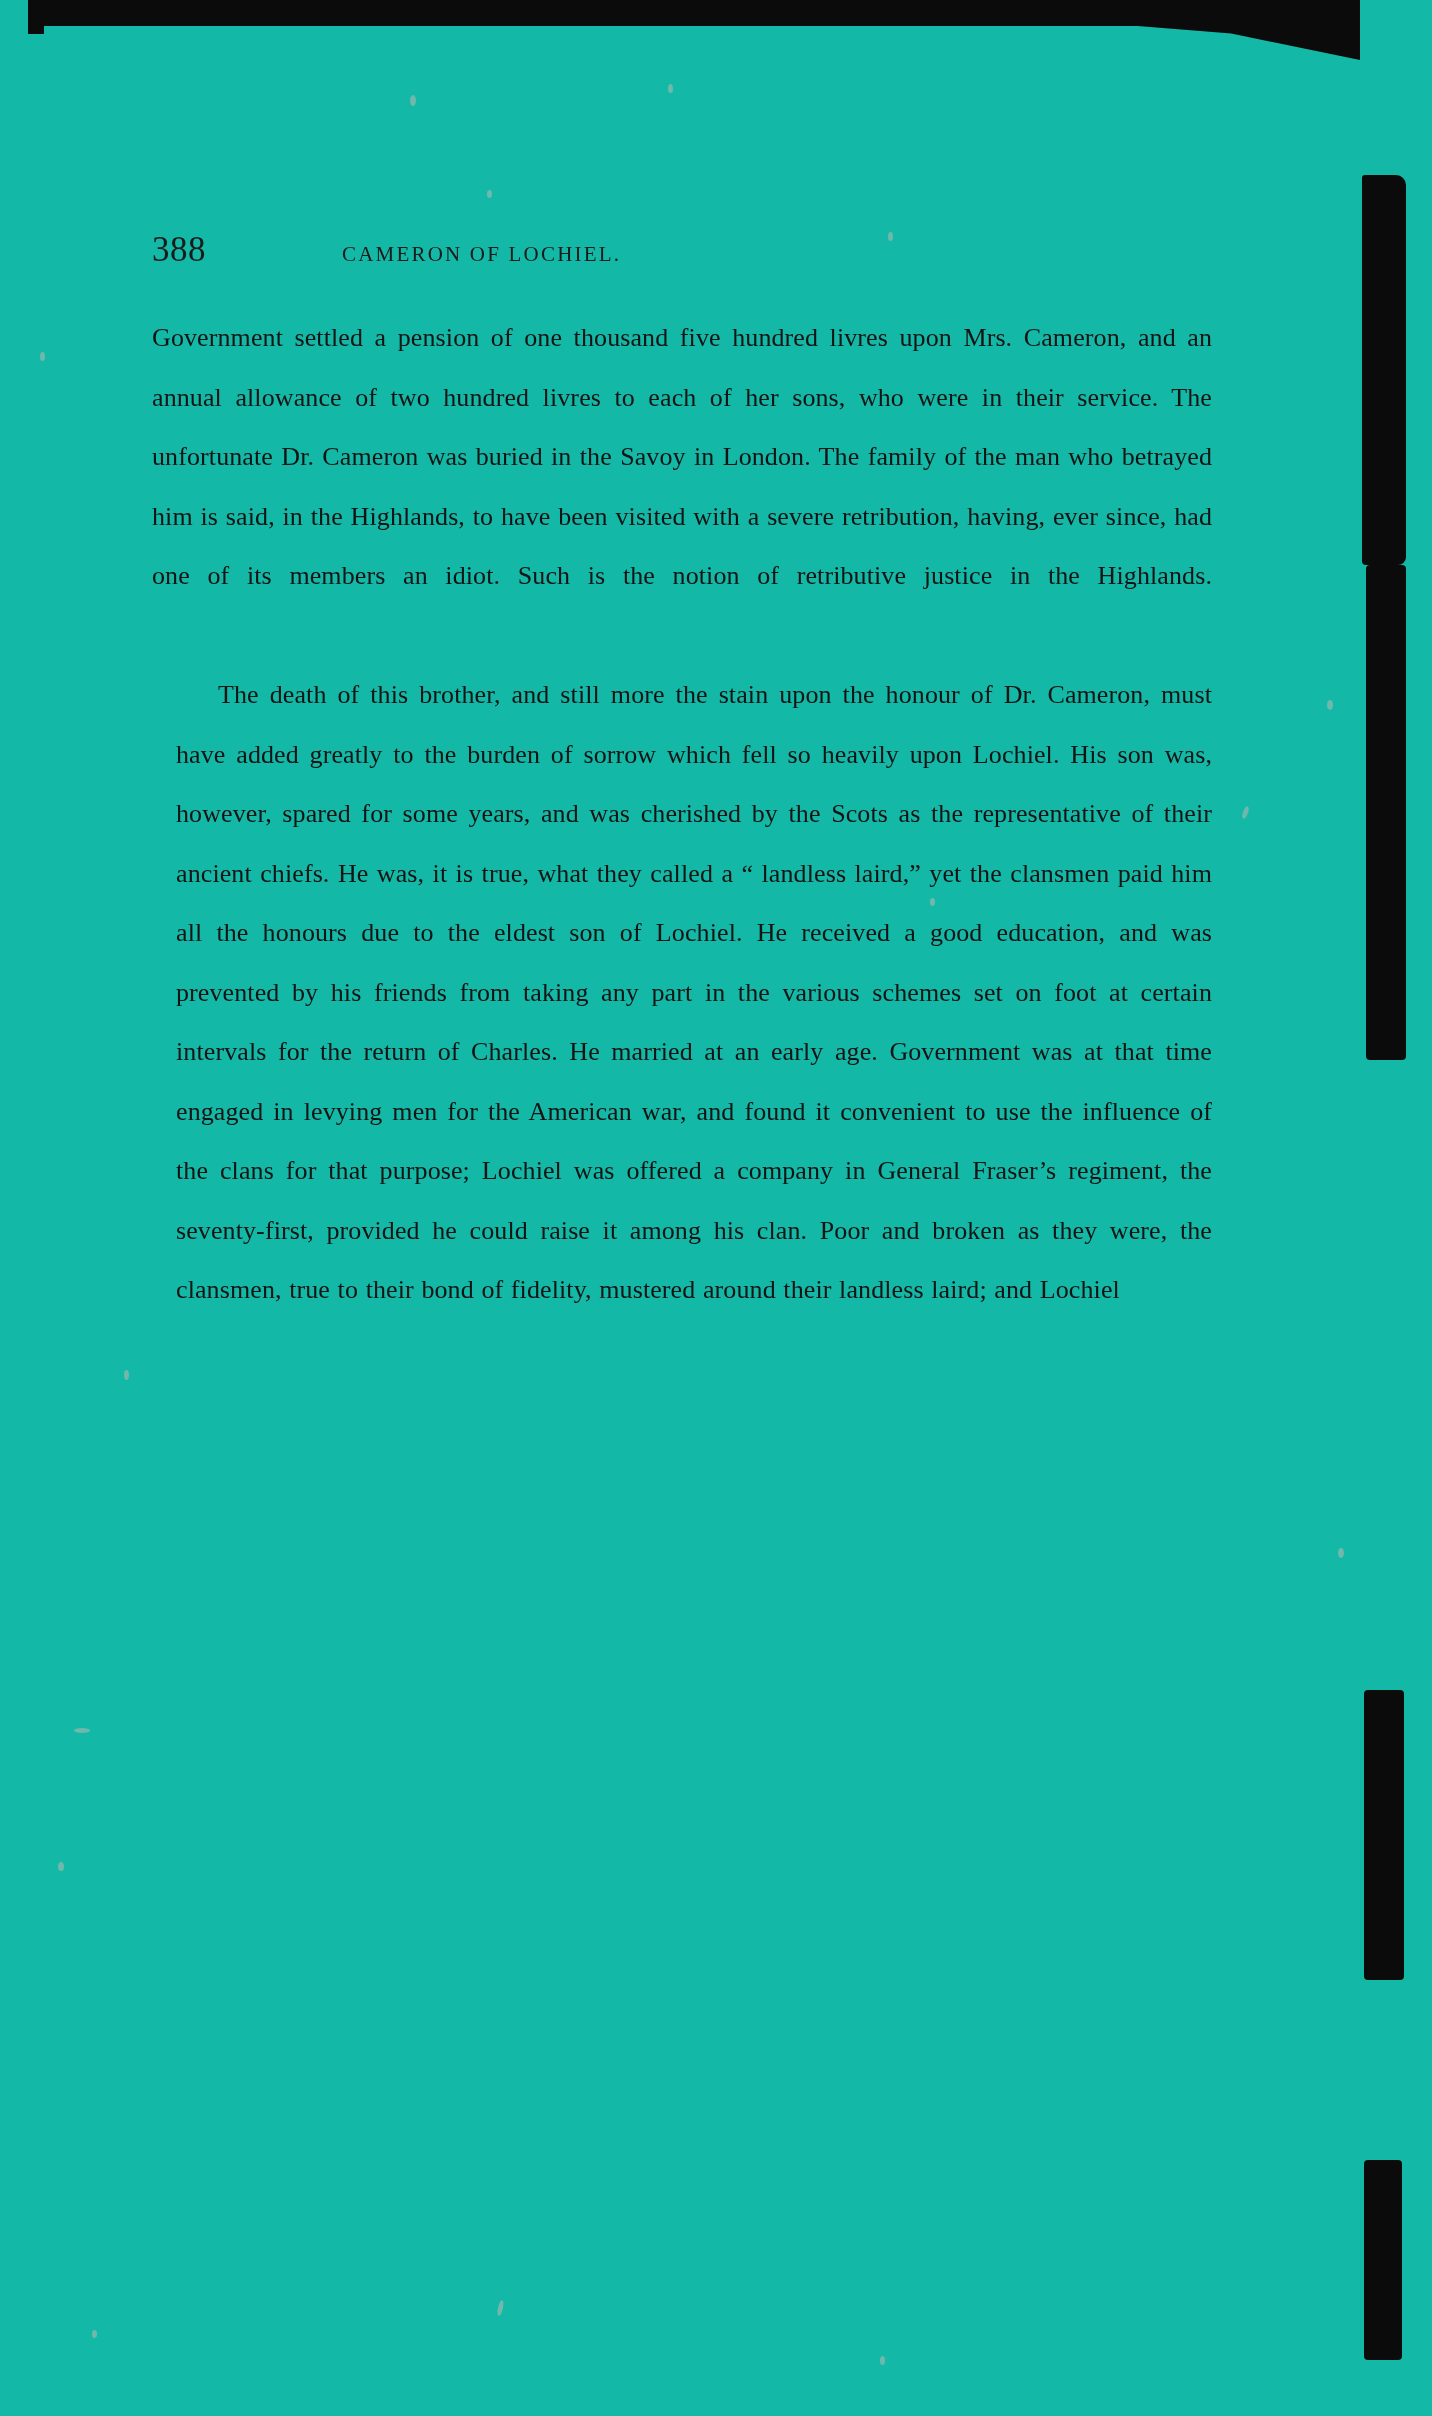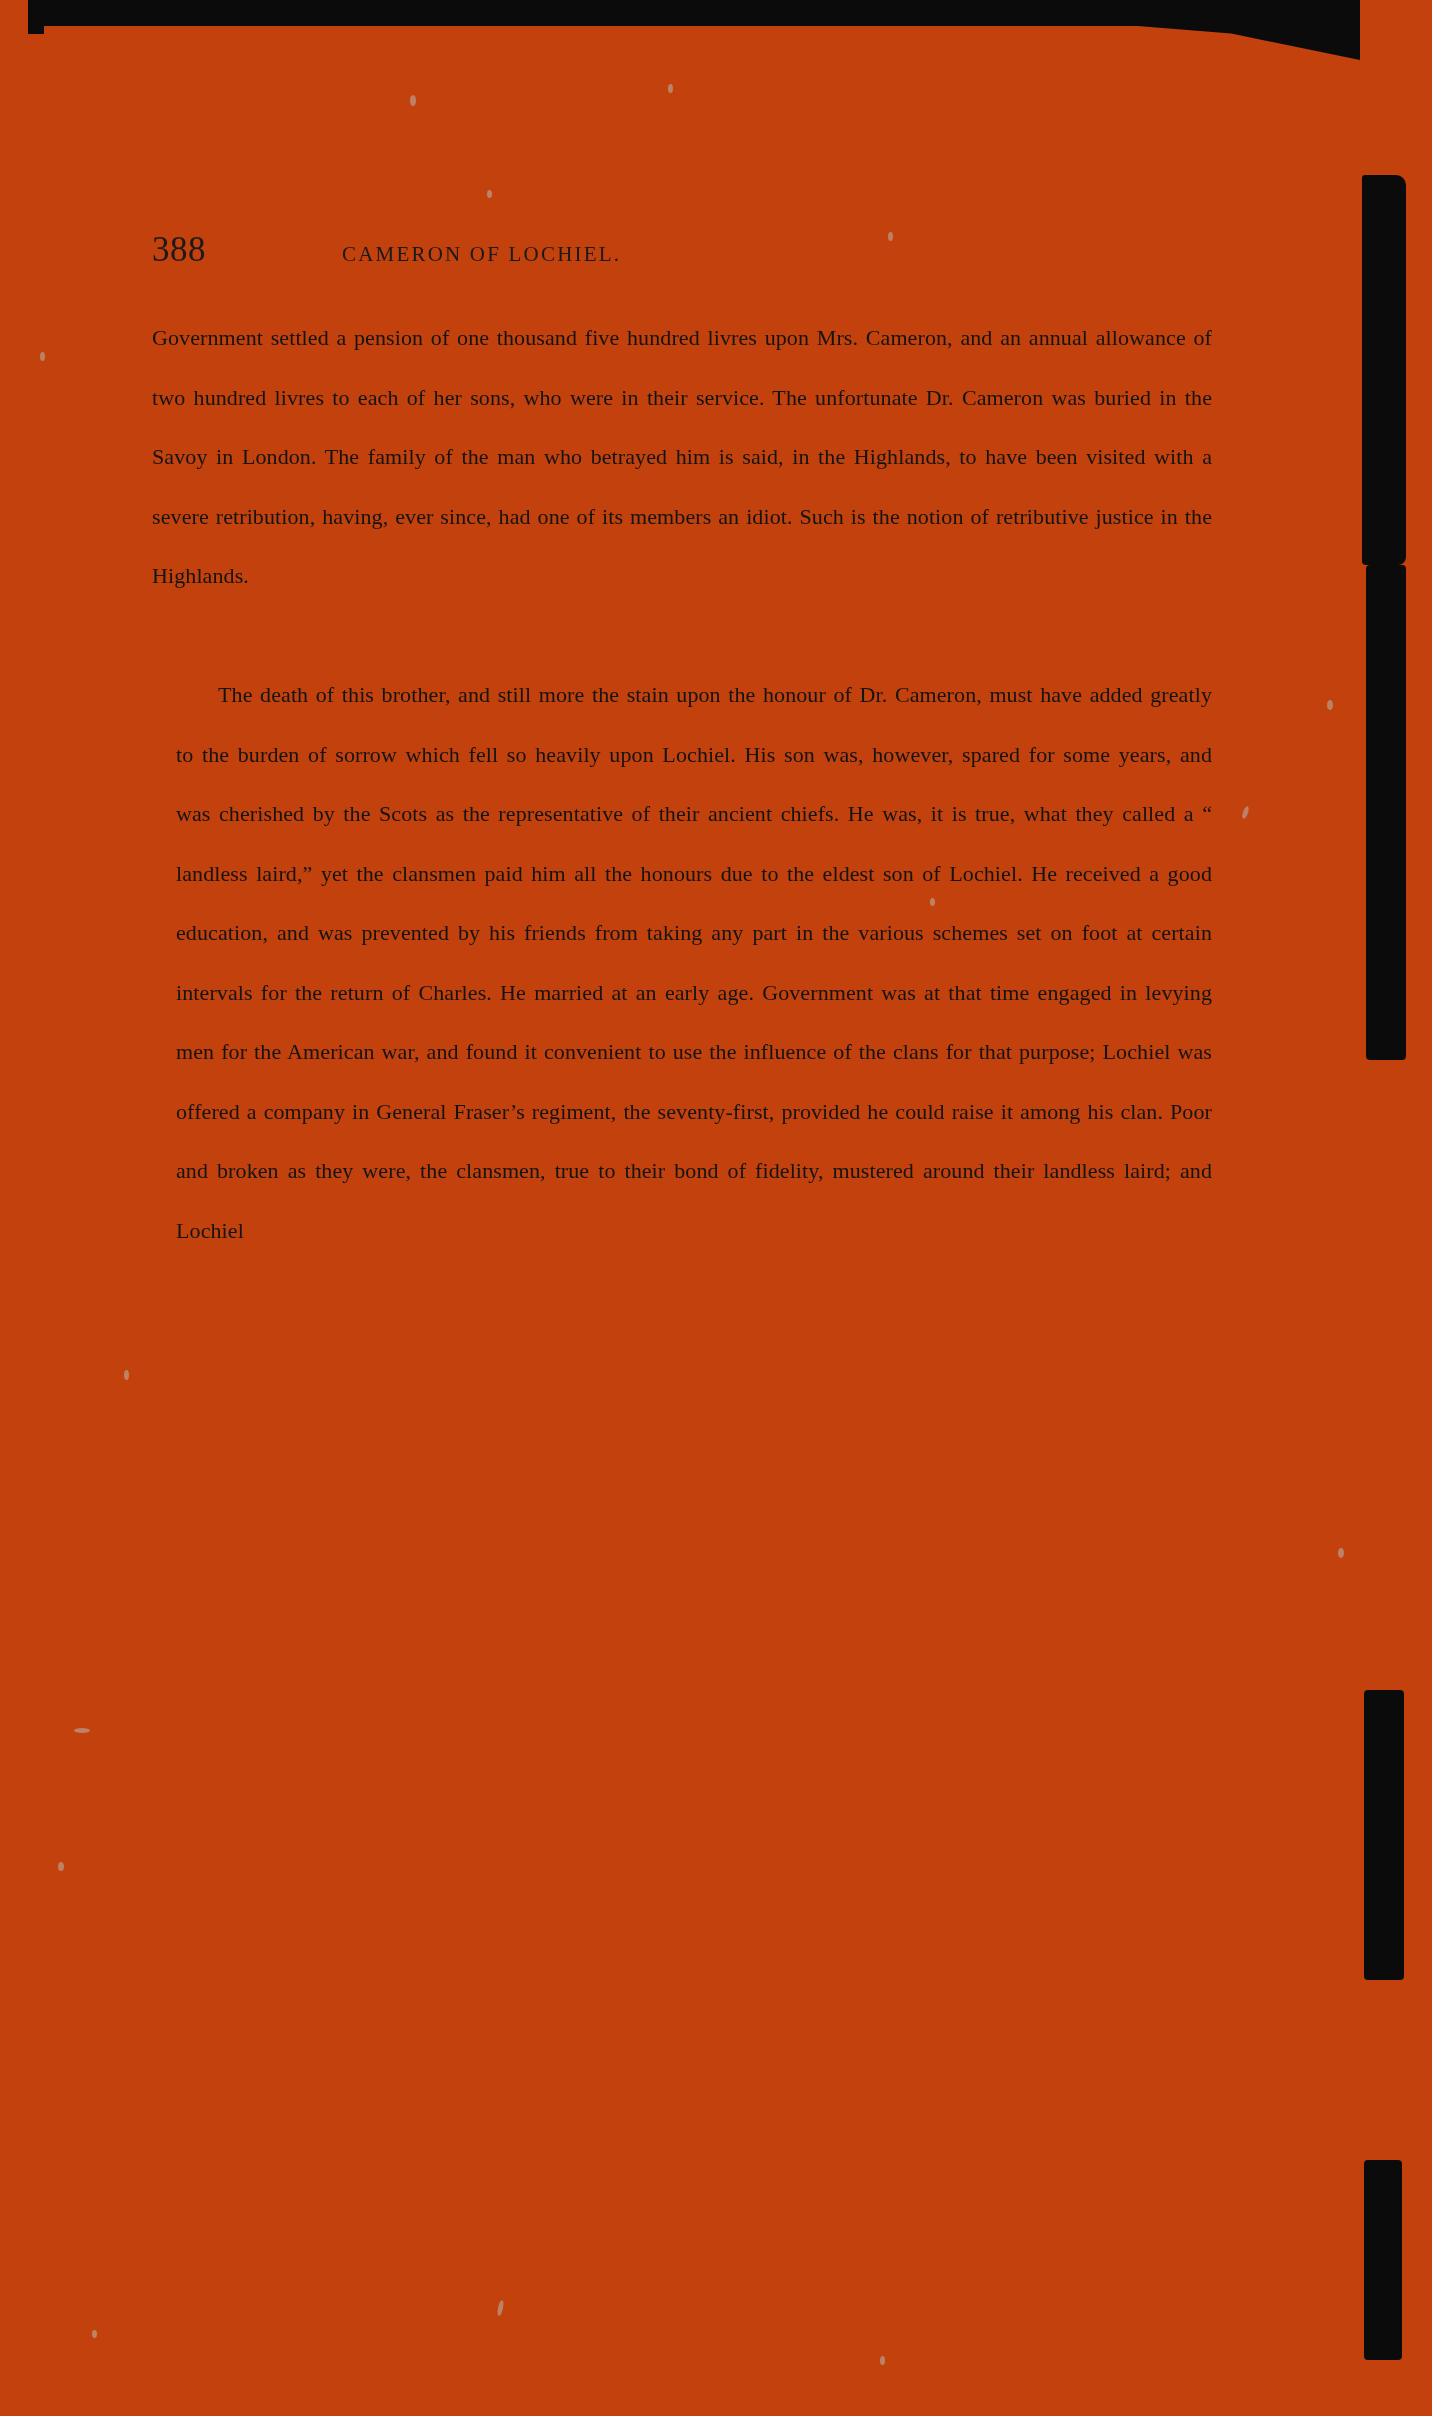--- a/index.html
+++ b/index.html
@@ -13,21 +13,21 @@
     position: relative;
     overflow: hidden;
     font-family: "Liberation Serif", serif;
     color: #1a1a1a;
   }
 
   
   .page {
     position: absolute;
     inset: 0;
-    background: #c2410c;
+    background: #14b8a6;
   }
 
   
   .speck {
     position: absolute;
     background: #b8b8b0;
     border-radius: 50%;
     opacity: .55;
   }
 
@@ -116,21 +116,21 @@
   }
   .running-head {
     font-size: 21px;
     letter-spacing: 2.2px;
     font-variant: small-caps;
     text-transform: uppercase;
   }
 
   p.body-par {
     margin: 0;
-    font-size: 22px;
+    font-size: 26px;
     line-height: 59.5px;
     text-align: justify;
     text-justify: inter-word;
     letter-spacing: .1px;
     word-spacing: 1px;
     color: #141414;
   }
   p.body-par + p.body-par {
     margin-top: 0;
   }

